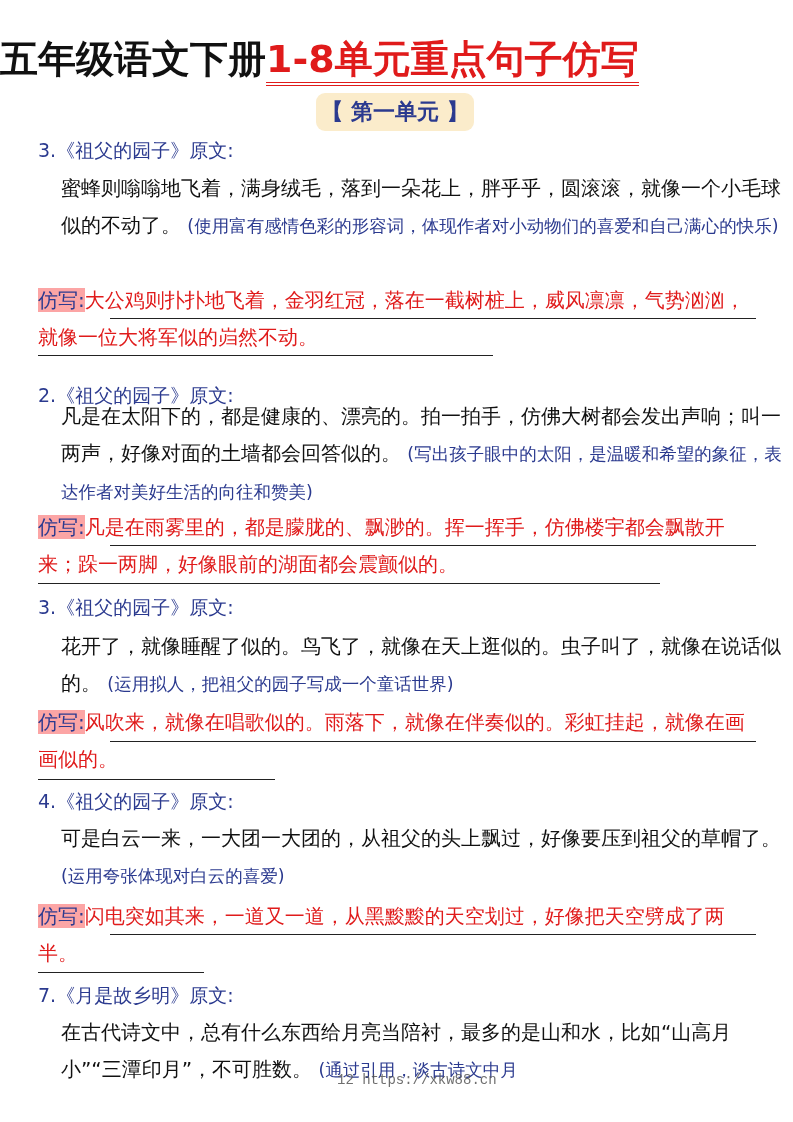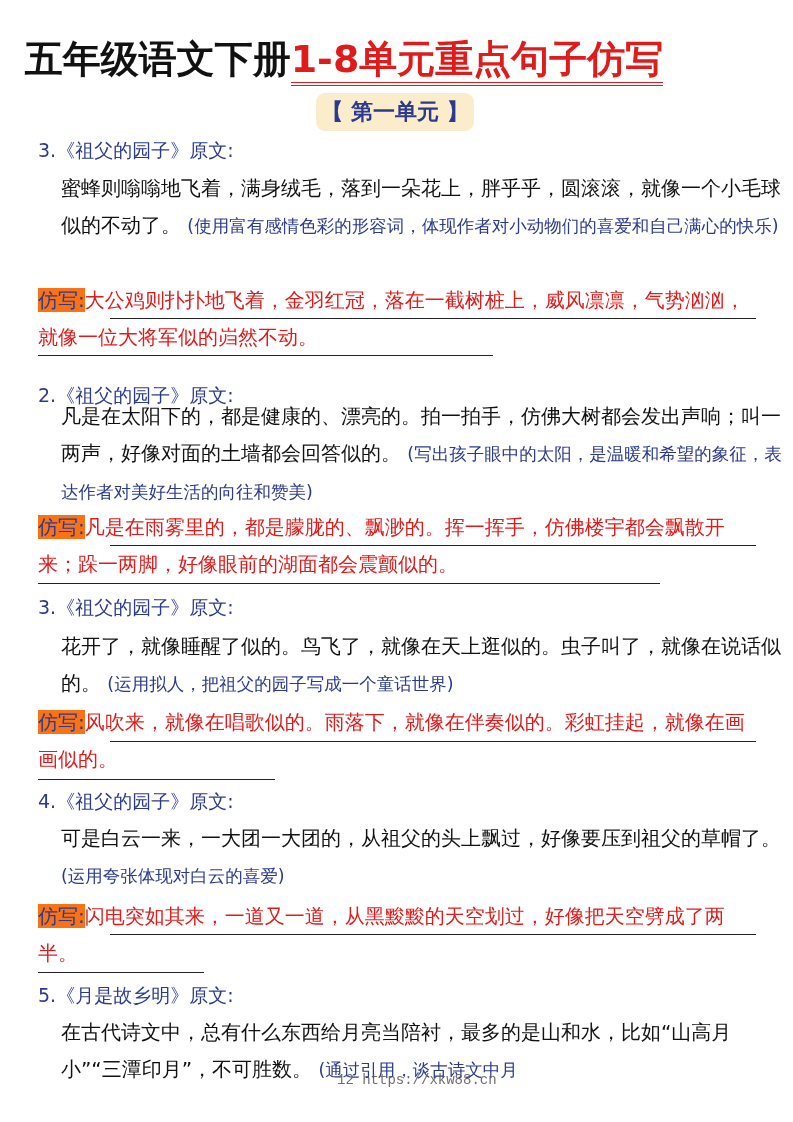--- a/index.html
+++ b/index.html
@@ -2,21 +2,21 @@
 <html><head>
 <meta charset="utf-8">
 <style>
   html, body { margin: 0; padding: 0; background: #ffffff; }
   body {
     width: 793px; height: 1122px; overflow: hidden; position: relative;
     font-family: "DejaVu Sans", "Liberation Sans", sans-serif;
   }
   .page-title {
     position: absolute; top: 36px; left: 0; width: 688px;
-    text-align: center; font-size: 38px; font-weight: bold; line-height: 46px;
+    font-size: 38px; font-weight: bold; line-height: 46px;
     color: #111111; letter-spacing: 0px; white-space: nowrap;
   }
   .page-title .title-red {
     color: #e01b1b;
     border-bottom: 4px double #e01b1b;
     padding-bottom: 1px;
   }
   .unit-badge {
     position: absolute; top: 93px; left: 316px; width: 158px; height: 38px;
     background: #fbeccb; color: #2b3a8f; font-size: 22px; font-weight: bold;
@@ -29,21 +29,21 @@
   .para {
     position: absolute; left: 38px; width: 722px;
     font-size: 20px; line-height: 37px; color: #111111; margin-left: 23px;
   }
   .note { color: #2b3a8f; font-size: 17.5px; }
   .imit {
     position: absolute; left: 38px; width: 718px;
     font-size: 20px; line-height: 37px; color: #e01b1b;
   }
   .imit-label {
-    color: #2b3a8f; background: #f97316;
+    color: #2b3a8f; background: #fca5a5;
   }
   .uline {
     position: absolute; height: 0; border-top: 1.5px solid #222;
   }
   .watermark {
     position: absolute; top: 1072px; left: 337px; font-size: 14px;
     color: #555; font-family: Liberation Mono, monospace; white-space: nowrap;
     opacity: 0.85;
   }
 </style>
@@ -71,16 +71,16 @@
 <div class="imit" style="top:704px"><span class="imit-label">仿写:</span><span>风吹来，就像在唱歌似的。雨落下，就像在伴奏似的。彩虹挂起，就像在画画似的。</span></div>
 <div class="uline" style="top:741px;left:110px;width:646px"></div>
 <div class="uline" style="top:779px;left:38px;width:237px"></div>
 
 <div class="item-heading" style="top:788px">4.《祖父的园子》原文:</div>
 <div class="para" style="top:820px"><span>可是白云一来，一大团一大团的，从祖父的头上飘过，好像要压到祖父的草帽了。</span> <span class="note">(运用夸张体现对白云的喜爱)</span></div>
 <div class="imit" style="top:898px"><span class="imit-label">仿写:</span><span>闪电突如其来，一道又一道，从黑黢黢的天空划过，好像把天空劈成了两半。</span></div>
 <div class="uline" style="top:934px;left:110px;width:646px"></div>
 <div class="uline" style="top:972px;left:38px;width:166px"></div>
 
-<div class="item-heading" style="top:982px">5.《月是故乡明》原文:</div>
+<div class="item-heading" style="top:982px">7.《月是故乡明》原文:</div>
 <div class="para" style="top:1014px"><span>在古代诗文中，总有什么东西给月亮当陪衬，最多的是山和水，比如“山高月小”“三潭印月”，不可胜数。</span> <span class="note">(通过引用，谈古诗文中月</span></div>
 
 <div class="watermark">12 https://xkw88.cn</div>
 
 </body></html>

